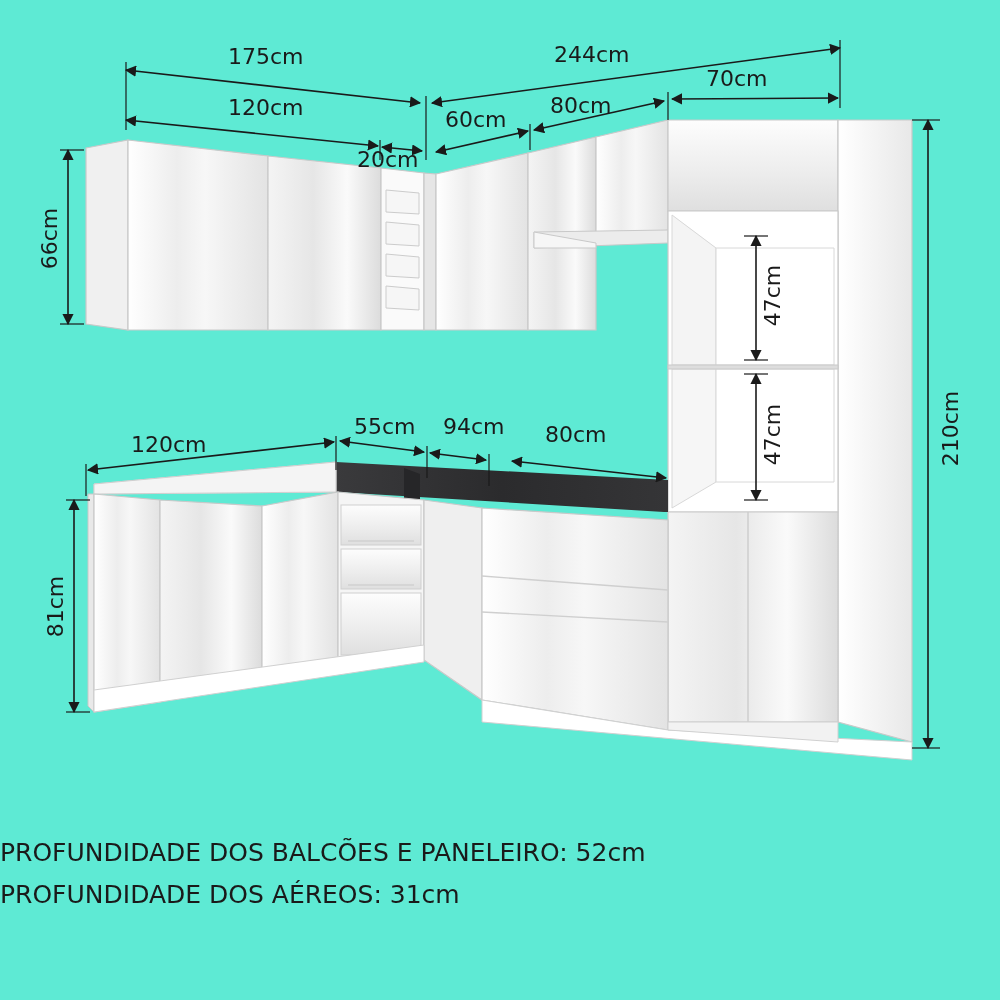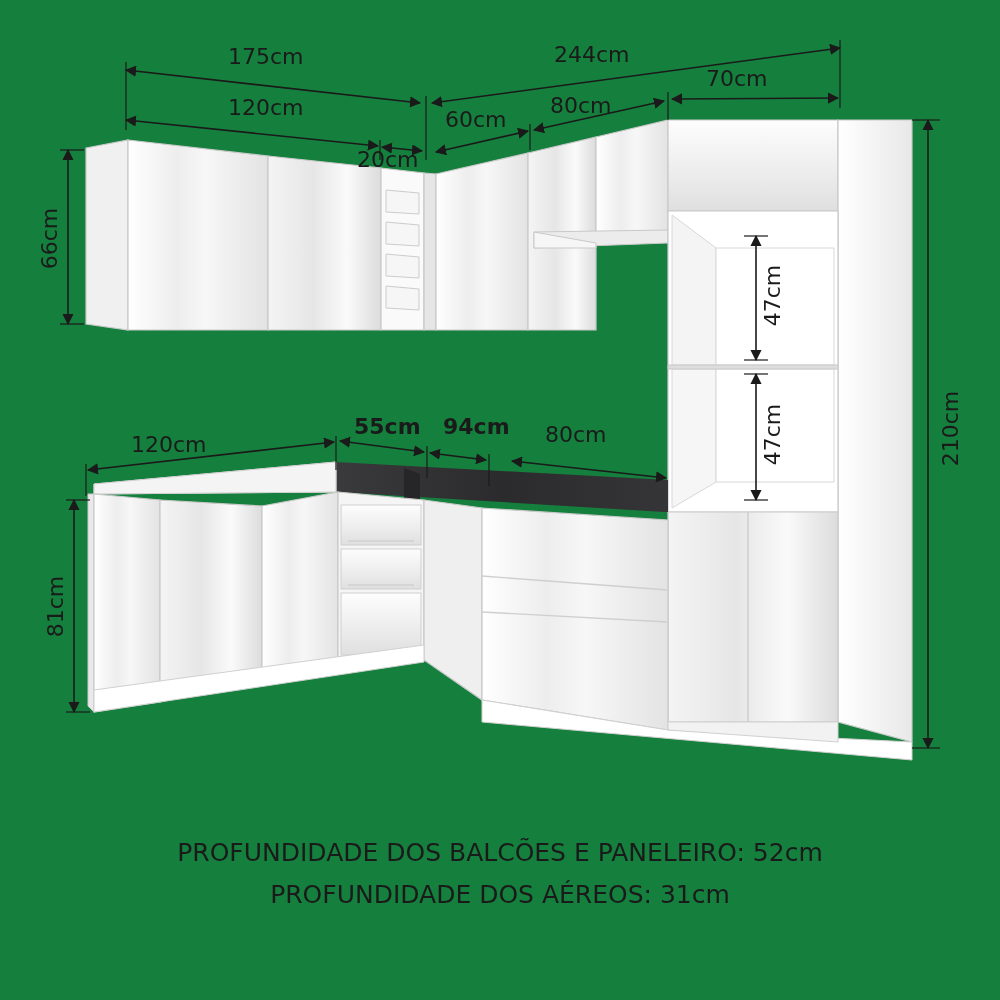--- a/index.html
+++ b/index.html
@@ -7,39 +7,38 @@
     padding: 0;
     background: #ffffff;
   }
   body {
     font-family: "DejaVu Sans", "Liberation Sans", sans-serif;
   }
   #stage {
     position: relative;
     width: 1000px;
     height: 1000px;
-    background: #15803d;
+    background: #5eead4;
     overflow: hidden;
   }
   .dim-label {
     position: absolute;
     font-size: 22px;
     color: #1a1a1a;
     white-space: nowrap;
     font-family: "DejaVu Sans", "Liberation Sans", sans-serif;
     letter-spacing: 0px;
   }
   .dim-label.vert {
     transform-origin: center center;
   }
   .caption {
     position: absolute;
     left: 0;
     width: 1000px;
-    text-align: center;
     font-size: 25px;
     color: #1a1a1a;
     font-family: "DejaVu Sans", "Liberation Sans", sans-serif;
   }
   svg.layer {
     position: absolute;
     left: 0;
     top: 0;
     width: 1000px;
     height: 1000px;
@@ -211,22 +210,22 @@
   <div class="dim-label" style="left:228px; top:44px;">175cm</div>
   <div class="dim-label" style="left:540px; top:42px;margin-left:14px;">244cm</div>
 
   <div class="dim-label" style="left:228px; top:95px;">120cm</div>
   <div class="dim-label" style="left:357px; top:107px;margin-top:40px;">20cm</div>
   <div class="dim-label" style="left:445px; top:107px;text-align:right;">60cm</div>
   <div class="dim-label" style="left:550px; top:93px;">80cm</div>
   <div class="dim-label" style="left:706px; top:66px;">70cm</div>
 
   <div class="dim-label" style="left:131px; top:432px;">120cm</div>
-  <div class="dim-label" style="left:354px; top:414px;font-weight:bold;">55cm</div>
-  <div class="dim-label" style="left:443px; top:414px;font-weight:bold;">94cm</div>
+  <div class="dim-label" style="left:354px; top:414px;">55cm</div>
+  <div class="dim-label" style="left:443px; top:414px;">94cm</div>
   <div class="dim-label" style="left:545px; top:422px;">80cm</div>
 
   <div class="dim-label vert" style="left:19px; top:226px; transform:rotate(-90deg);">66cm</div>
   <div class="dim-label vert" style="left:25px; top:594px; transform:rotate(-90deg);">81cm</div>
   <div class="dim-label vert" style="left:913px; top:416px; transform:rotate(-90deg);">210cm</div>
   <div class="dim-label vert" style="left:742px; top:283px; transform:rotate(-90deg);">47cm</div>
   <div class="dim-label vert" style="left:742px; top:422px; transform:rotate(-90deg);">47cm</div>
 
   <div class="caption" style="top:838px;">PROFUNDIDADE DOS BALCÕES E PANELEIRO: 52cm</div>
   <div class="caption" style="top:880px;">PROFUNDIDADE DOS AÉREOS: 31cm</div>

